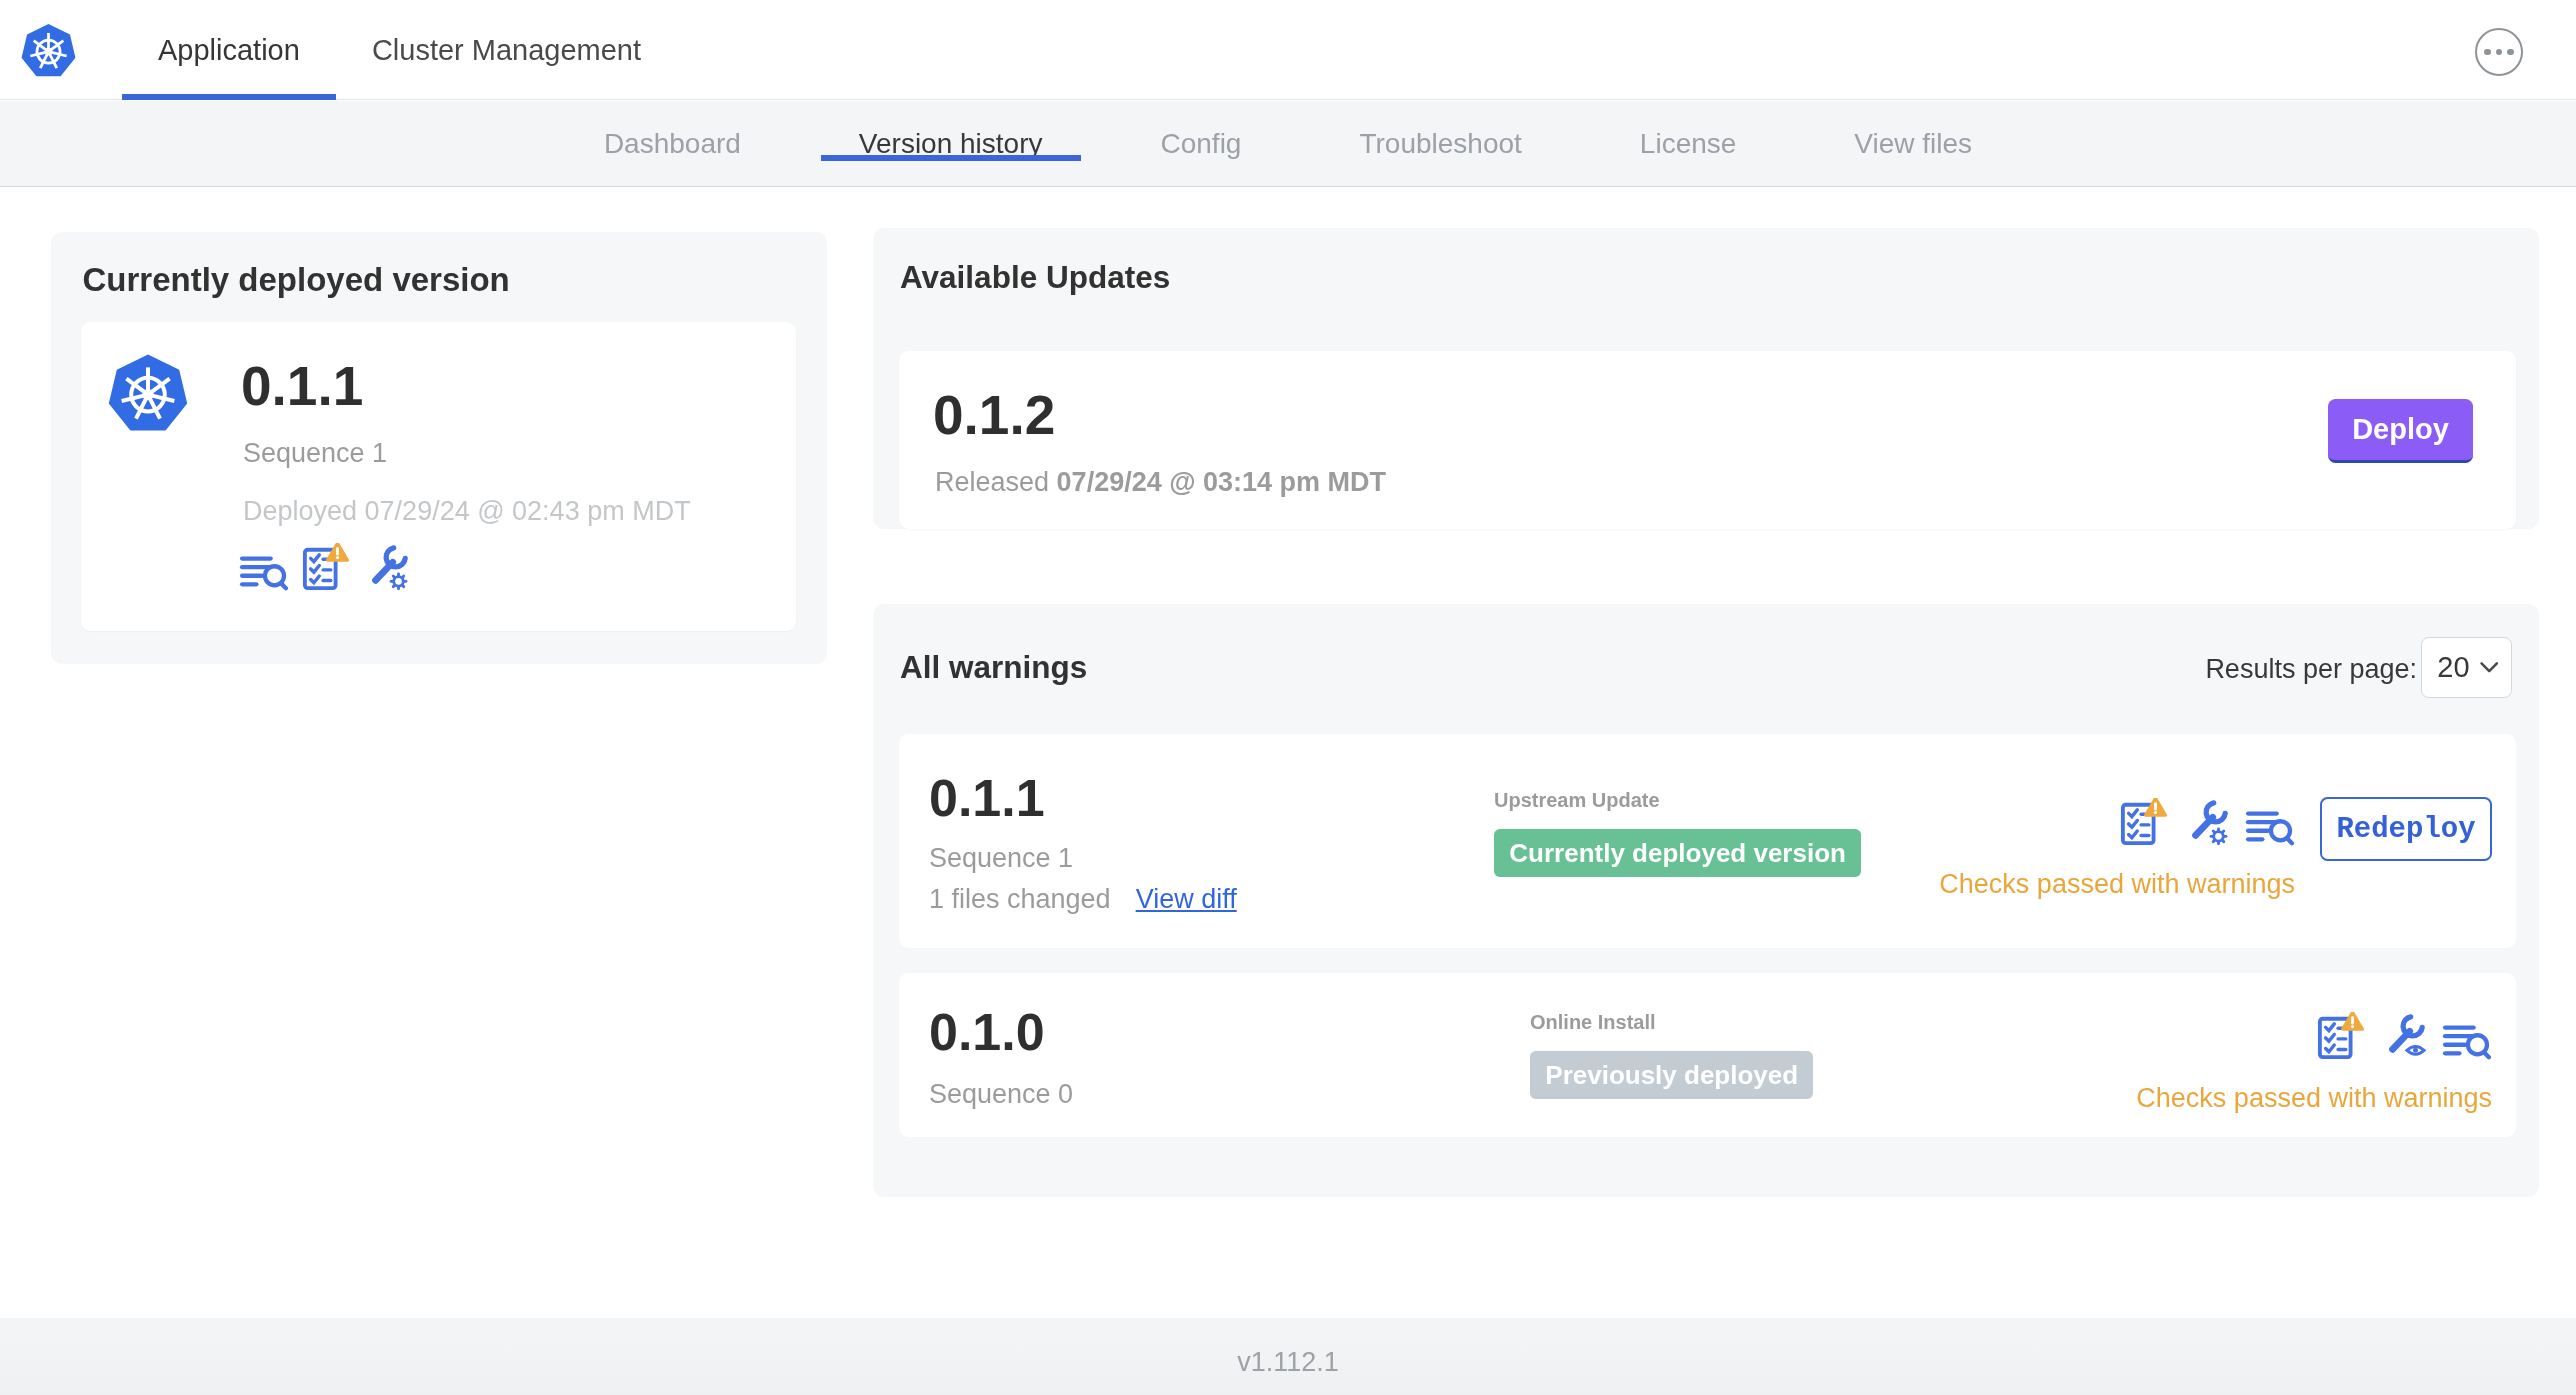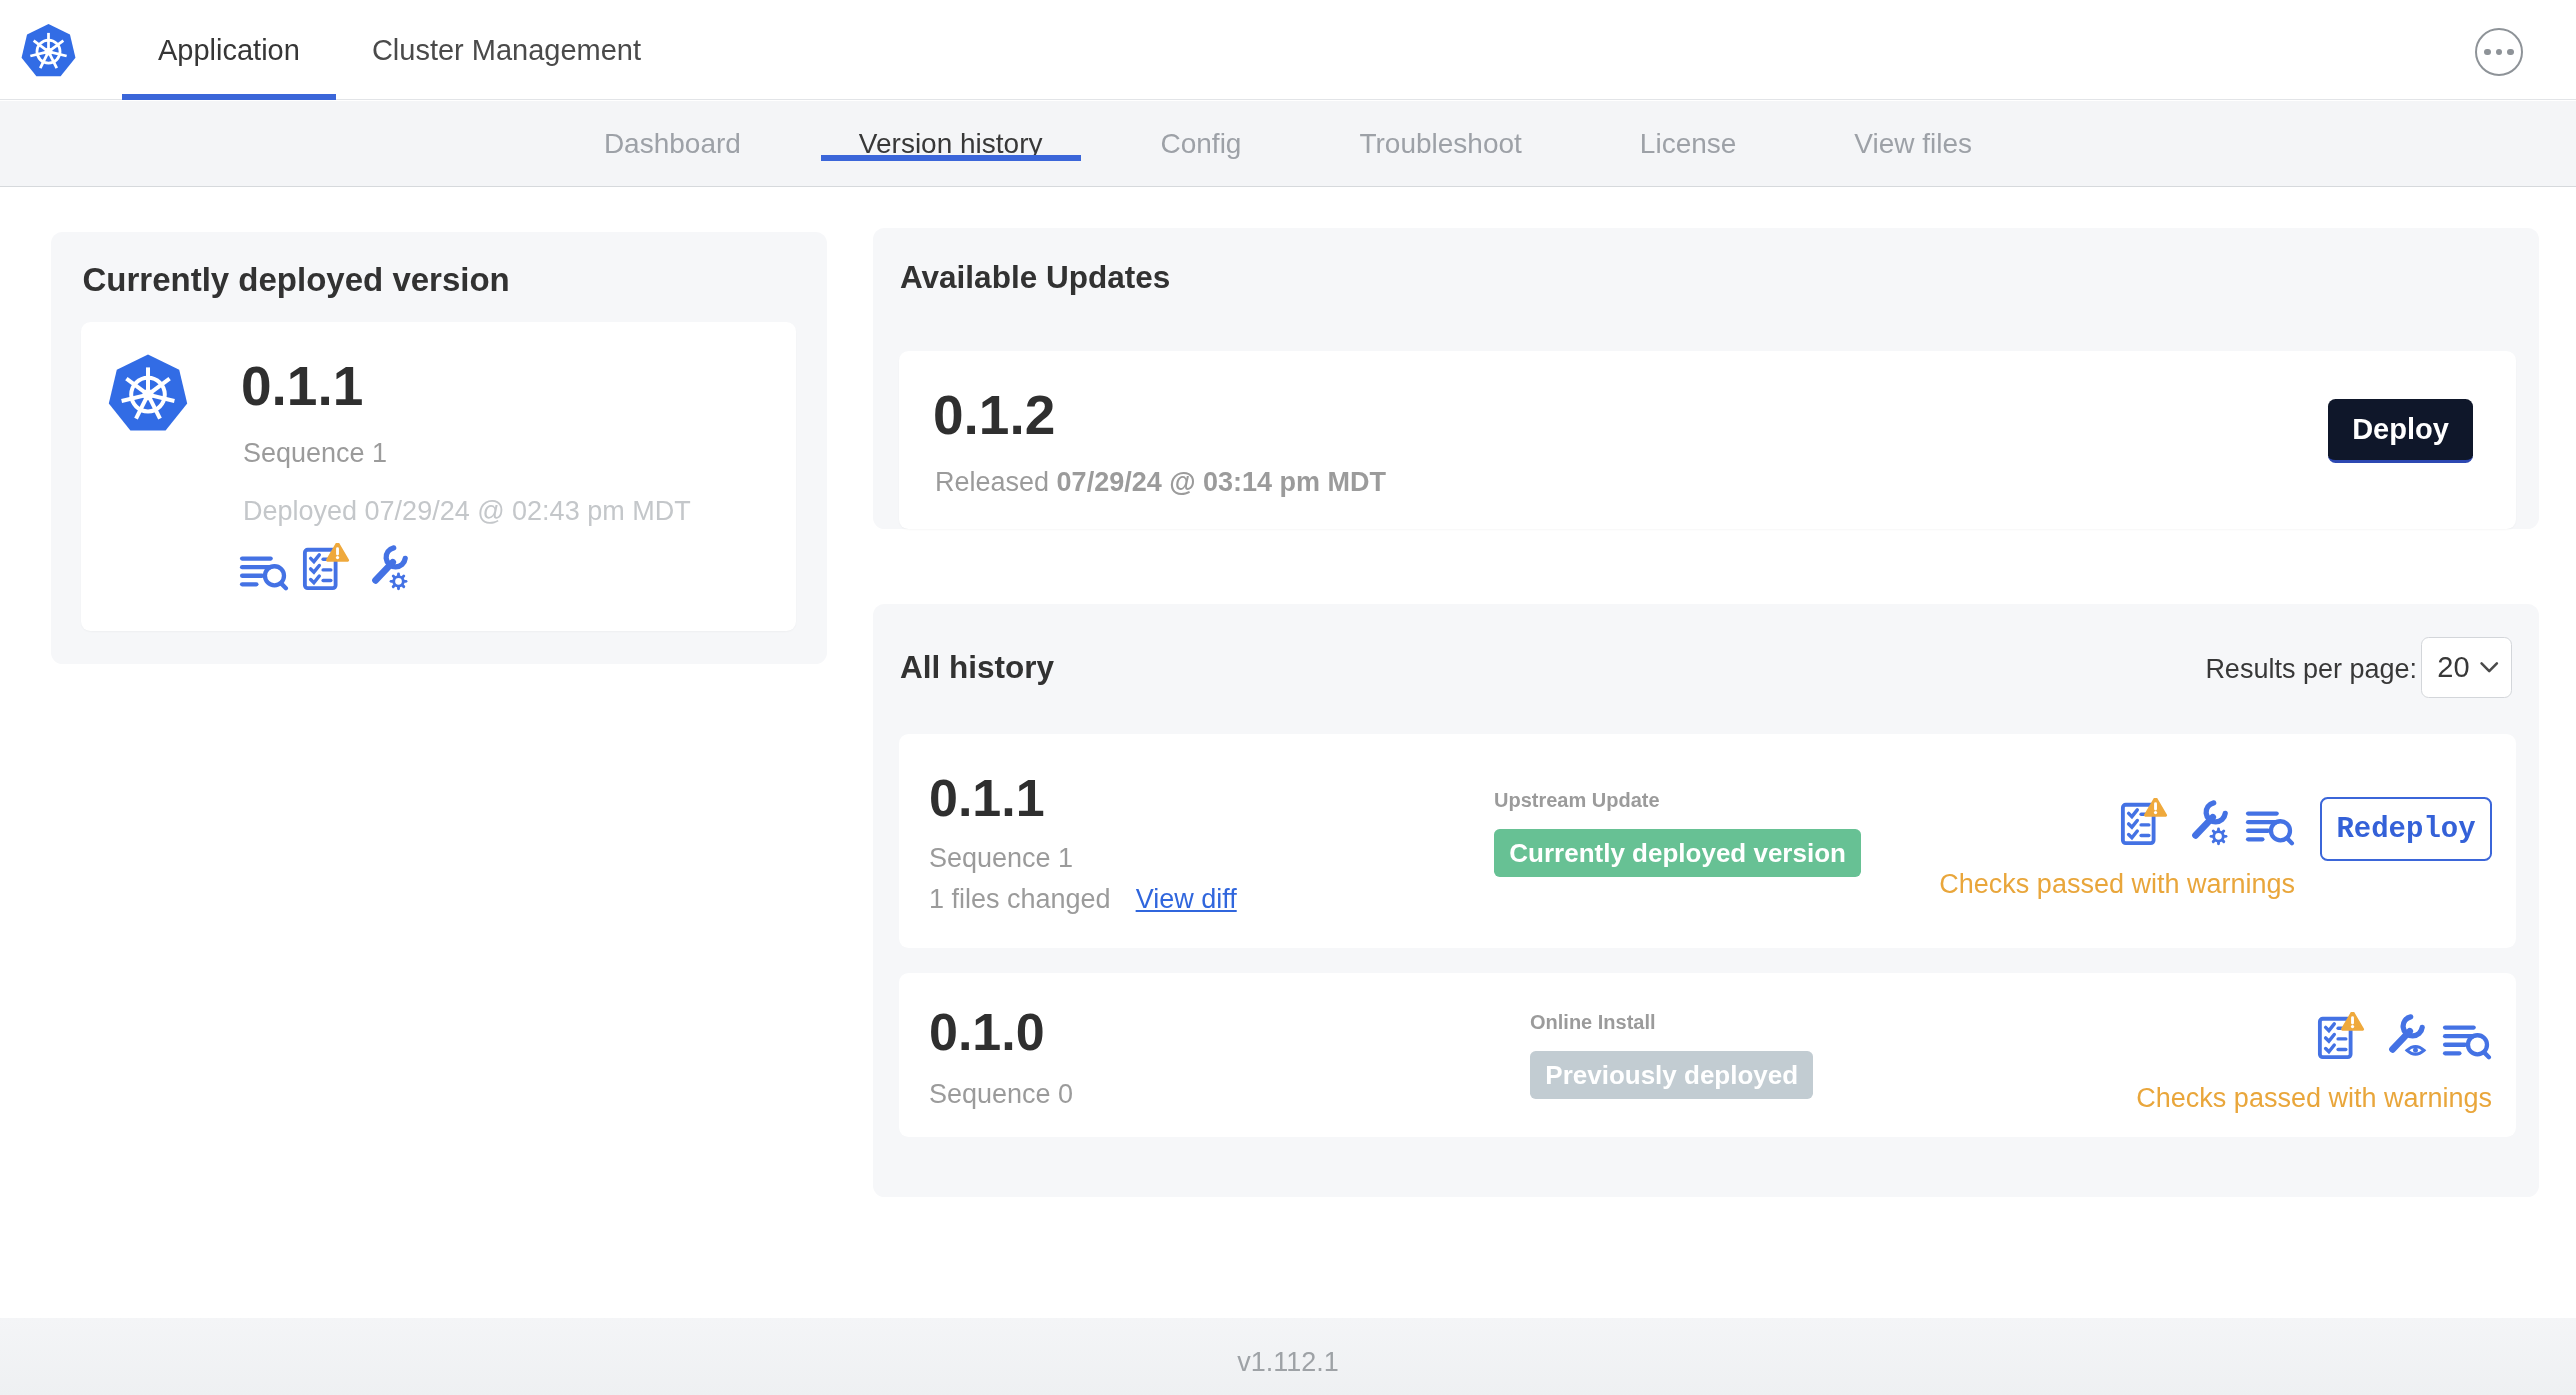--- a/index.html
+++ b/index.html
@@ -38,21 +38,21 @@
   #current-inner .deployed { position:absolute; left:162px; top:174px; font-size:27px; color:#c4c7ca; }
   #current-inner .icon-row { position:absolute; left:158px; top:220px; display:flex; gap:13.4px; align-items:flex-end; }
 
   
   #updates-card { left:873px; top:228px; width:1666px; height:301px; }
   #updates-card .section-title { position:absolute; left:27px; top:31px; font-weight:600; font-size:31.5px; }
   #updates-inner { left:26px; top:123px; width:1617px; height:178px; }
   #updates-inner .ver-big { position:absolute; left:34px; top:32px; font-size:55px; font-weight:bold; color:#2f2f2f; }
   #updates-inner .released { position:absolute; left:36px; top:116px; font-size:27px; color:#9b9b9b; }
   #updates-inner .released b { color:#9b9b9b; }
-  .btn-primary { position:absolute; right:43px; top:48px; width:145px; height:64px; background:#0f172a; border:none; border-bottom:3.8px solid #2d48b2; border-radius:7.6px; color:#ffffff; font-weight:bold; font-size:29px; font-family:"Liberation Sans",sans-serif; cursor:pointer; }
+  .btn-primary { position:absolute; right:43px; top:48px; width:145px; height:64px; background:#8b5cf6; border:none; border-bottom:3.8px solid #2d48b2; border-radius:7.6px; color:#ffffff; font-weight:bold; font-size:29px; font-family:"Liberation Sans",sans-serif; cursor:pointer; }
 
   
   #versions-card { left:873px; top:604px; width:1666px; height:593px; }
   #versions-card .section-title { position:absolute; left:27px; top:45px; font-weight:600; font-size:31.5px; }
   .rpp { position:absolute; right:95px; top:50px; font-size:27px; color:#383838; }
   .rpp-select { position:absolute; right:0px; top:33px; width:91px; height:61px; background:#ffffff; border:1px solid #d3d6da; border-radius:7.6px; display:flex; align-items:center; padding:0 11.5px 0 15.3px; gap:9.5px; cursor:pointer; }
   .rpp-select .val { font-size:29px; color:#383838; }
   .rpp-wrap { position:absolute; right:27px; top:0; width:430px; height:95px; }
 
   .version-row { position:absolute; left:26px; width:1617px; background:#ffffff; border-radius:9.5px; }
@@ -232,21 +232,21 @@
       <div class="ver-big">0.1.2</div>
       <div class="released">
         <span>Released</span>
         <b>07/29/24 @ 03:14 pm MDT</b>
       </div>
       <button class="btn-primary">Deploy</button>
     </div>
   </div>
 
   <div class="gray-card" id="versions-card">
-    <div class="section-title">All history</div>
+    <div class="section-title">All warnings</div>
     <div class="rpp-wrap">
       <span class="rpp">Results per page:</span>
       <div class="rpp-select">
         <span class="val">20</span>
         <svg width="23" height="15.3" viewBox="0 0 24 16">
             <path d="M3 3 L12 12 L21 3" fill="none" stroke="#4a4a4a" stroke-width="3" stroke-linecap="round" stroke-linejoin="round"></path>
           </svg>
       </div>
     </div>
 

